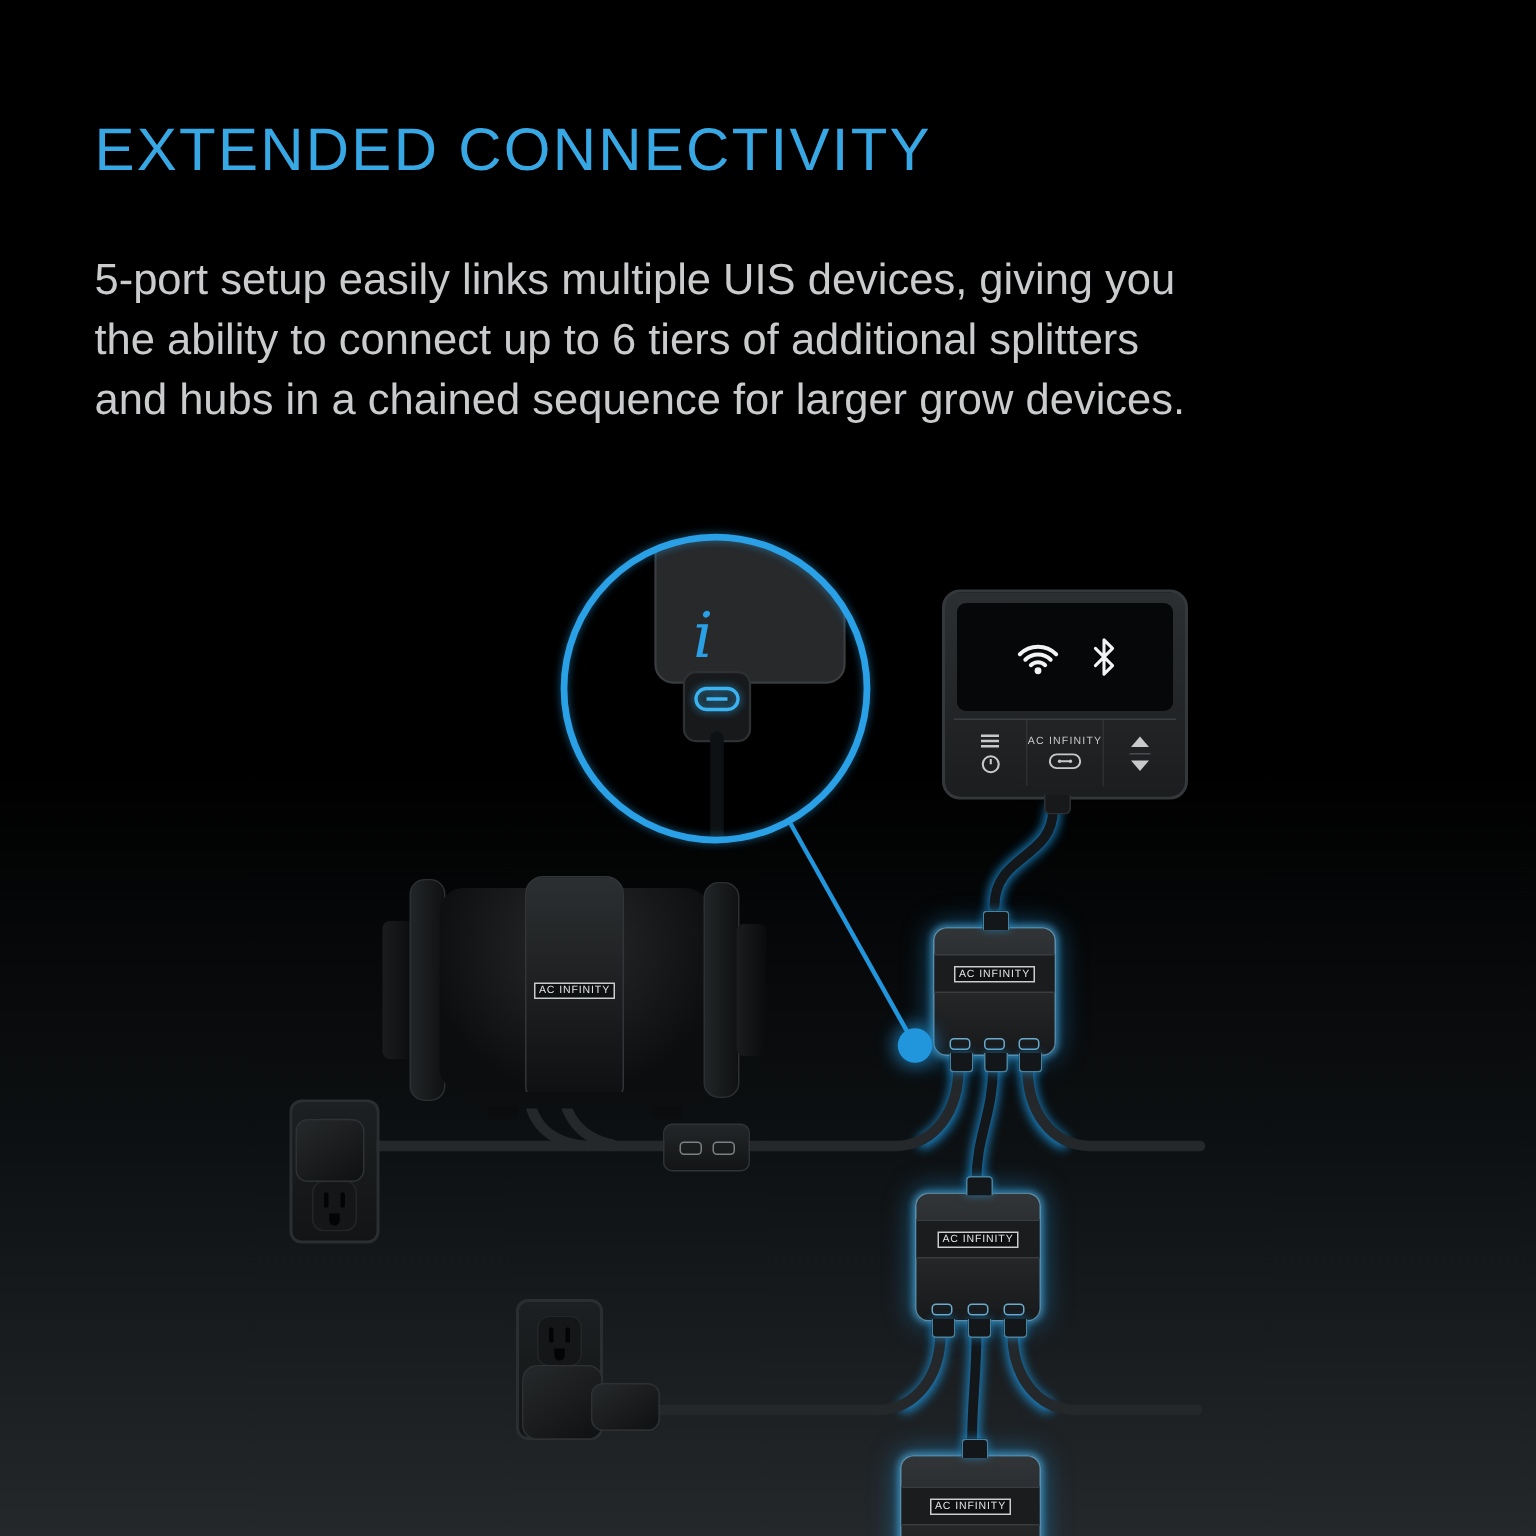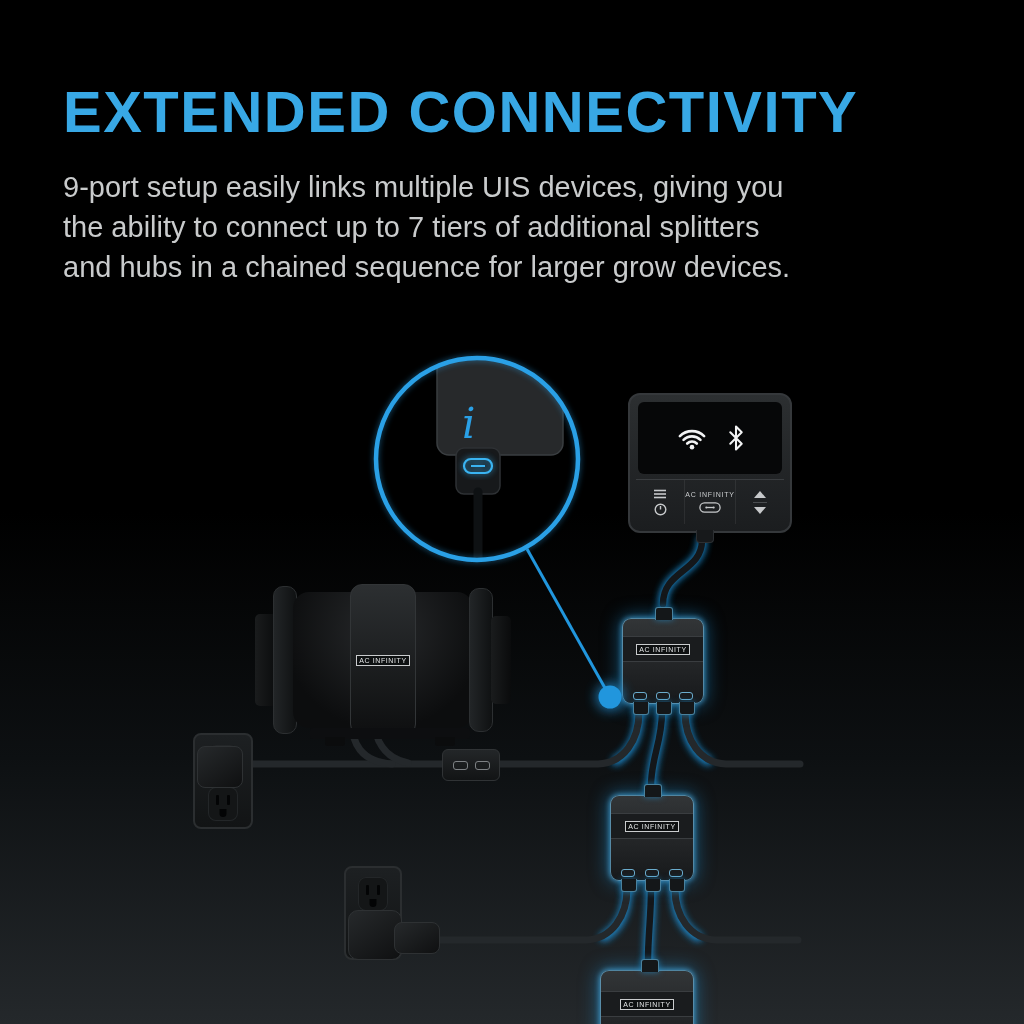--- a/index.html
+++ b/index.html
@@ -3,22 +3,22 @@
 <meta charset="utf-8">
 <style>
   html,body{margin:0;padding:0;background:#000;}
   .canvas{
     position:relative;width:1024px;height:1024px;margin:0 auto;overflow:hidden;
     background:linear-gradient(180deg,#000 0%,#000 50%,#0d1012 74%,#24282b 100%);
     font-family:"Liberation Sans", sans-serif;
   }
   
   .title{
-    position:absolute;left:63px;top:78px;font-size:58px;letter-spacing:1.5px;
-    color:#38a8e5;font-weight:700;white-space:nowrap;
+    position:absolute;left:63px;top:78px;font-size:40px;letter-spacing:1.5px;
+    color:#38a8e5;font-weight:400;white-space:nowrap;
   }
   .desc{position:absolute;left:63px;top:167px;color:#c9cbcc;font-size:29px;line-height:40px;}
   .desc div{white-space:nowrap;}
   
   .cable-layer{position:absolute;left:0;top:0;z-index:2;}
   .overlay-layer{position:absolute;left:0;top:0;z-index:10;pointer-events:none;}
   
   .brand-plate{
     display:inline-block;font-size:7px;line-height:9px;letter-spacing:.6px;color:#e3e5e6;
     border:1px solid #caccce;padding:0 2px;background:rgba(8,10,11,.65);white-space:nowrap;
@@ -86,22 +86,22 @@
             display:flex;align-items:center;justify-content:center;gap:7px;box-sizing:border-box;}
   .jg{width:13px;height:7px;border:1px solid #7d8184;border-radius:3px;}
 </style>
 </head>
 <body>
 
 <div class="canvas">
 
   <div class="title">EXTENDED CONNECTIVITY</div>
   <div class="desc">
-    <div>9-port setup easily links multiple UIS devices, giving you</div>
-    <div>the ability to connect up to 7 tiers of additional splitters</div>
+    <div>5-port setup easily links multiple UIS devices, giving you</div>
+    <div>the ability to connect up to 6 tiers of additional splitters</div>
     <div>and hubs in a chained sequence for larger grow devices.</div>
   </div>
 
   <svg class="cable-layer" width="1024" height="1024" viewBox="0 0 1024 1024">
     <defs>
       <filter id="cableGlow" x="-50%" y="-50%" width="200%" height="200%">
           <feGaussianBlur stdDeviation="3.5"></feGaussianBlur>
         </filter>
       <filter id="dotGlow" x="-80%" y="-80%" width="260%" height="260%">
           <feGaussianBlur stdDeviation="6"></feGaussianBlur>

